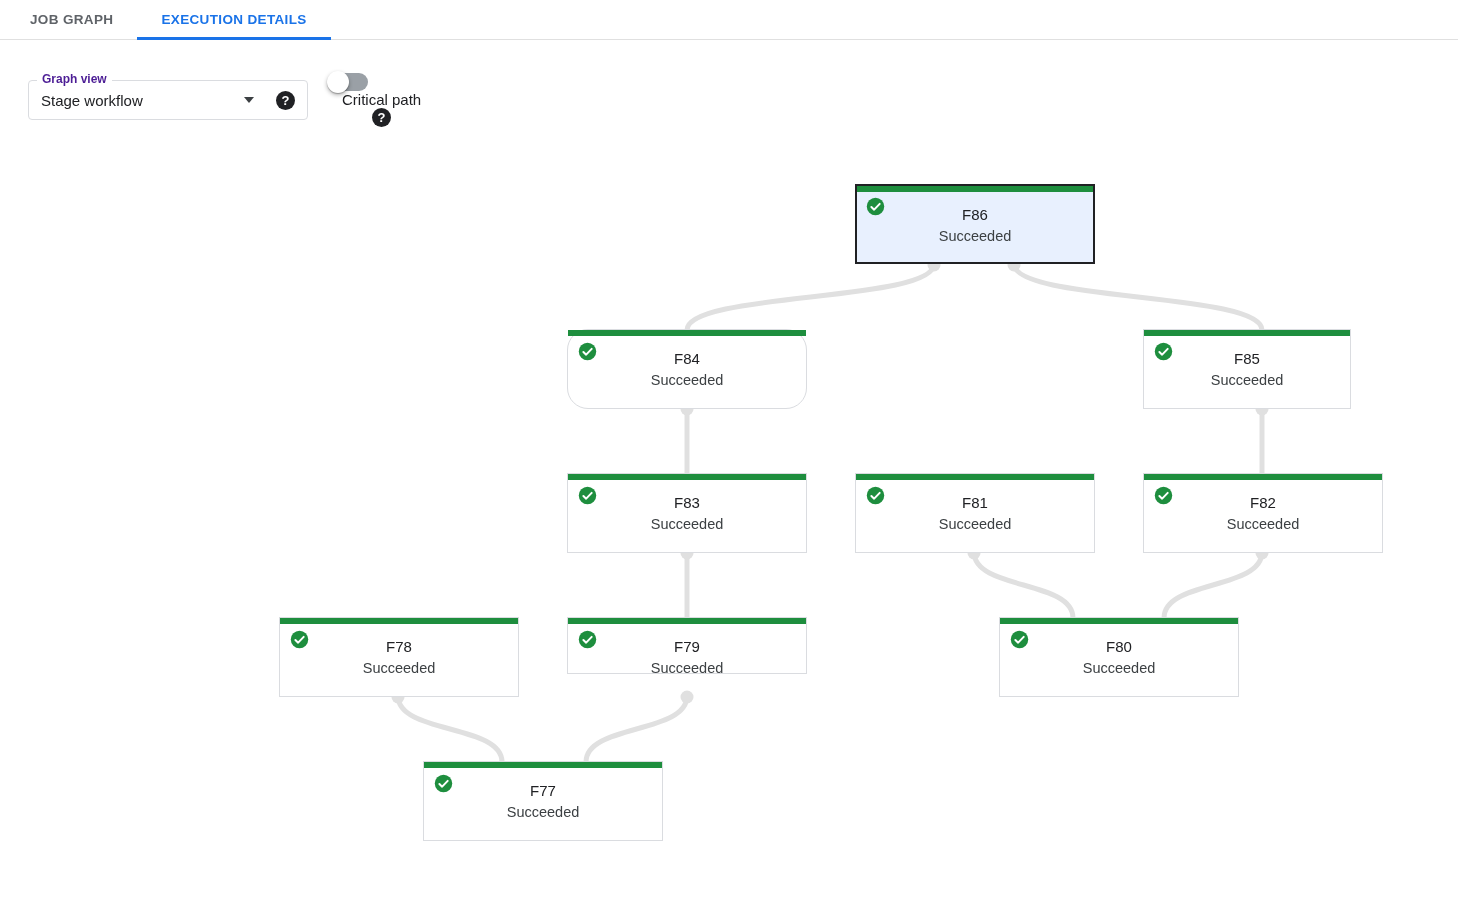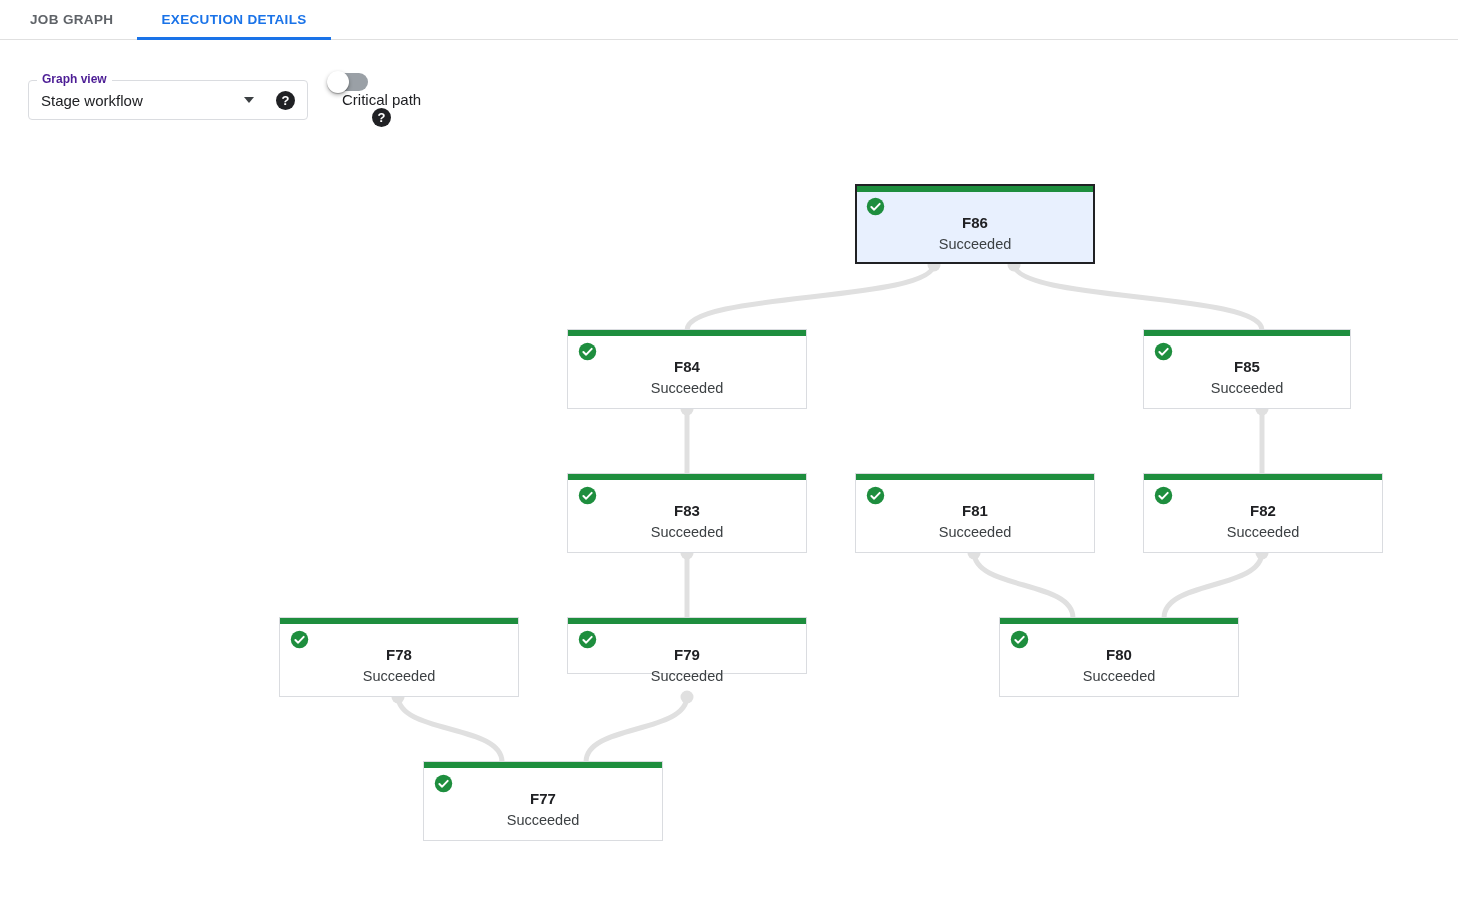--- a/index.html
+++ b/index.html
@@ -75,21 +75,21 @@
   .node{
     position:absolute;box-sizing:border-box;background:#fff;
     border:1px solid var(--node-border);cursor:pointer;
   }
   .node.selected{background:var(--sel-bg);border:2px solid var(--sel-border);}
   .node-bar{height:6px;background:var(--green);}
   .check{position:absolute;left:10px;top:12px;width:19px;height:19px;}
   .node.selected .check{left:9px;top:11px;}
   .check circle{fill:var(--green);}
   .node-name{
-    margin-top:21px;text-align:center;font-size:15px;font-weight:700;
+    margin-top:13px;text-align:center;font-size:15px;font-weight:400;
     line-height:20px;color:#202124;
   }
   .node-status{
     margin-top:1px;text-align:center;font-size:14.5px;line-height:20px;color:#3c4043;
   }
 </style>
 </head>
 <body>
 
 <div class="canvas">
@@ -115,21 +115,21 @@
     </svg>
 <div class="node selected" style="left: 855px; top: 184px; width: 240px; height: 80px;">
     <div class="node-bar"></div>
     <svg class="check" viewBox="0 0 24 24">
       <circle cx="12" cy="12" r="11"></circle>
       <path d="M6.8 12.6l3.5 3.4L17.3 8.7" fill="none" stroke="#fff" stroke-width="2.5" stroke-linecap="round" stroke-linejoin="round"></path>
     </svg>
     <div class="node-name">F86</div>
     <div class="node-status">Succeeded</div>
   </div>
-    <div class="node" style="left: 567px; top: 329px; width: 240px; height: 80px;">
+    <div class="node" style="left: 567px; top: 329px; width: 240px; height: 80px; border-radius: 21px;">
     <div class="node-bar"></div>
     <svg class="check" viewBox="0 0 24 24">
       <circle cx="12" cy="12" r="11"></circle>
       <path d="M6.8 12.6l3.5 3.4L17.3 8.7" fill="none" stroke="#fff" stroke-width="2.5" stroke-linecap="round" stroke-linejoin="round"></path>
     </svg>
     <div class="node-name">F84</div>
     <div class="node-status">Succeeded</div>
   </div>
     <div class="node" style="left: 1143px; top: 329px; width: 208px; height: 80px;">
     <div class="node-bar"></div>

